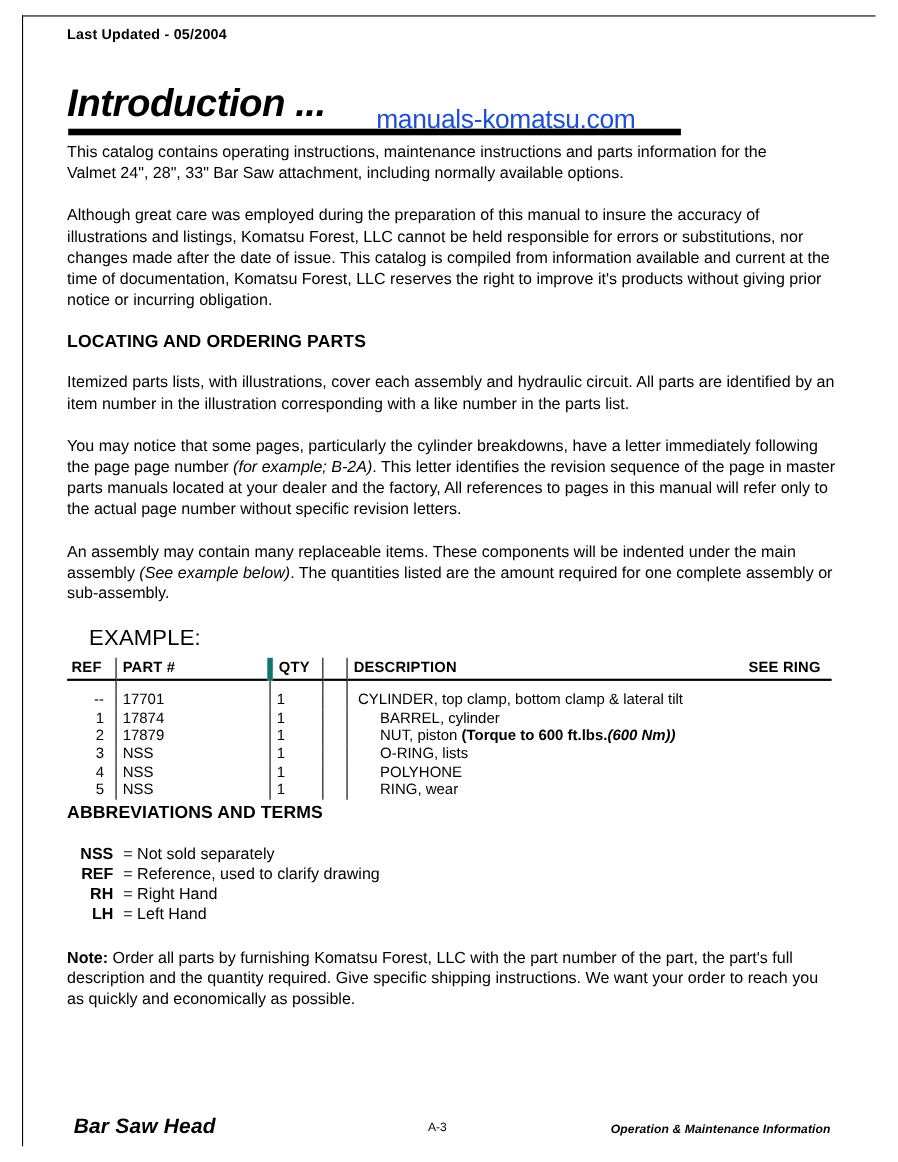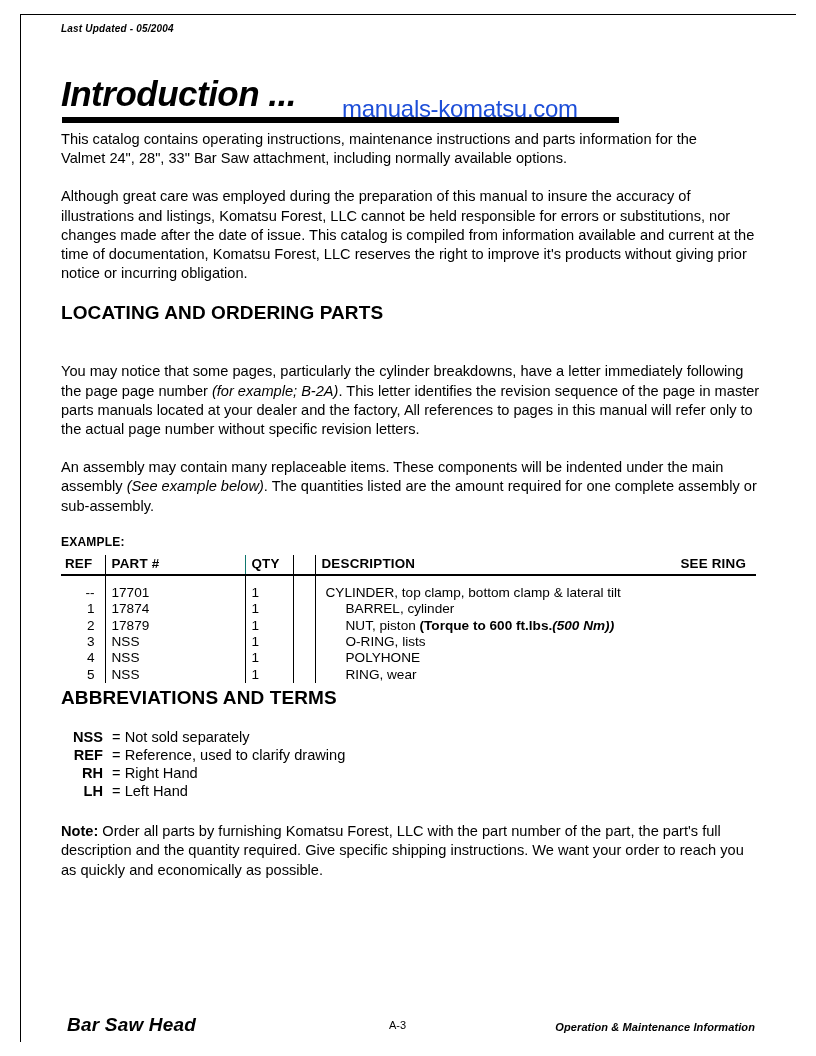--- a/index.html
+++ b/index.html
@@ -33,23 +33,22 @@
     top: 14px;
     bottom: 14px;
     width: 1px;
     background: #000000;
   }
 
   .last-updated {
     position: absolute;
     left: 61px;
     top: 23px;
-    font-size: 10px;
-    font-weight: bold;
-    font-style: italic;
+    font-size: 13px;
+    font-weight: bold;
     letter-spacing: 0.2px;
   }
 
   .content {
     position: absolute;
     left: 61px;
     top: 74px;
     width: 700px;
   }
 
@@ -92,34 +91,35 @@
   p.body-text {
     margin: 0;
     font-size: 14.6px;
     line-height: 19.2px;
     text-align: left;
   }
   .gap-para { height: 19px; }
 
   h2.section-head {
     margin: 0;
-    font-size: 19px;
+    font-size: 16px;
     font-weight: bold;
     letter-spacing: 0.1px;
   }
 
   .ital { font-style: italic; }
   .bld { font-weight: bold; }
   .bld-ital { font-weight: bold; font-style: italic; }
 
   
   .example-label {
-    font-size: 12px;
-    font-weight: bold;
+    font-size: 20px;
+    font-weight: normal;
     letter-spacing: 0.2px;
+    margin-left: 20px;
   }
   table.parts-table {
     border-collapse: collapse;
     width: 695px;
     table-layout: fixed;
     font-size: 13.6px;
   }
   table.parts-table th {
     font-weight: bold;
     font-size: 13.4px;
@@ -127,21 +127,21 @@
     padding: 1px 0 3px 6px;
     border-bottom: 2px solid #000;
     letter-spacing: 0.2px;
     vertical-align: bottom;
   }
   table.parts-table th.col-ref {
     text-align: left;
     padding-left: 4px;
     border-right: 1px solid #000;
   }
-  table.parts-table th.col-part { border-right: 1px solid #0f766e; }
+  table.parts-table th.col-part { border-right: 5px solid #0f766e; }
   table.parts-table th.col-qty { border-right: 1px solid #000; }
   table.parts-table th.col-spacer { border-right: 1px solid #000; }
   table.parts-table th.col-desc { text-align: left; }
   table.parts-table th .see-page {
     float: right;
     padding-right: 10px;
   }
   table.parts-table td {
     padding: 0 0 0 6px;
     height: 16.4px;
@@ -240,20 +240,21 @@
     <div class="gap-para"></div>
 
     <p class="body-text">Although great care was employed during the preparation of this manual to insure the accuracy of illustrations and listings, Komatsu Forest, LLC cannot be held responsible for errors or substitutions, nor changes made after the date of issue. This catalog is compiled from information available and current at the time of documentation, Komatsu Forest, LLC reserves the right to improve it's products without giving prior notice or incurring obligation.</p>
 
     <div class="gap-para"></div>
 
     <h2 class="section-head">LOCATING AND ORDERING PARTS</h2>
 
     <div class="gap-para"></div>
 
+    <p class="body-text">Itemized parts lists, with illustrations, cover each assembly and hydraulic circuit. All parts are identified by an item number in the illustration corresponding with a like number in the parts list.</p>
 
     <div class="gap-para"></div>
 
     <p class="body-text"><span>You may notice that some pages, particularly the cylinder breakdowns, have a letter immediately following the page page number </span><span class="ital">(for example; B-2A)</span><span>. This letter identifies the revision sequence of the page in master parts manuals located at your dealer and the factory, All references to pages in this manual will refer only to the actual page number without specific revision letters.</span></p>
 
     <div class="gap-para"></div>
 
     <p class="body-text"><span>An assembly may contain many replaceable items. These components will be indented under the main assembly </span><span class="ital">(See example below)</span><span>.  The quantities listed are the amount required for one complete assembly or sub-assembly.</span></p>
 
     <div class="gap-para"></div>
@@ -302,21 +303,21 @@
             <td class="c-part">17874</td>
             <td class="c-qty">1</td>
             <td class="c-spacer"></td>
             <td class="c-desc"><span class="indent-1">BARREL, cylinder</span></td>
           </tr>
           <tr>
             <td class="c-ref">2</td>
             <td class="c-part">17879</td>
             <td class="c-qty">1</td>
             <td class="c-spacer"></td>
-            <td class="c-desc"><span class="indent-1">NUT, piston <span class="bld">(Torque to 600 ft.lbs.</span><span class="bld-ital">(500 Nm))</span></span></td>
+            <td class="c-desc"><span class="indent-1">NUT, piston <span class="bld">(Torque to 600 ft.lbs.</span><span class="bld-ital">(600 Nm))</span></span></td>
           </tr>
           <tr>
             <td class="c-ref">3</td>
             <td class="c-part">NSS</td>
             <td class="c-qty">1</td>
             <td class="c-spacer"></td>
             <td class="c-desc"><span class="indent-1">O-RING, lists</span></td>
           </tr>
           <tr>
             <td class="c-ref">4</td>

